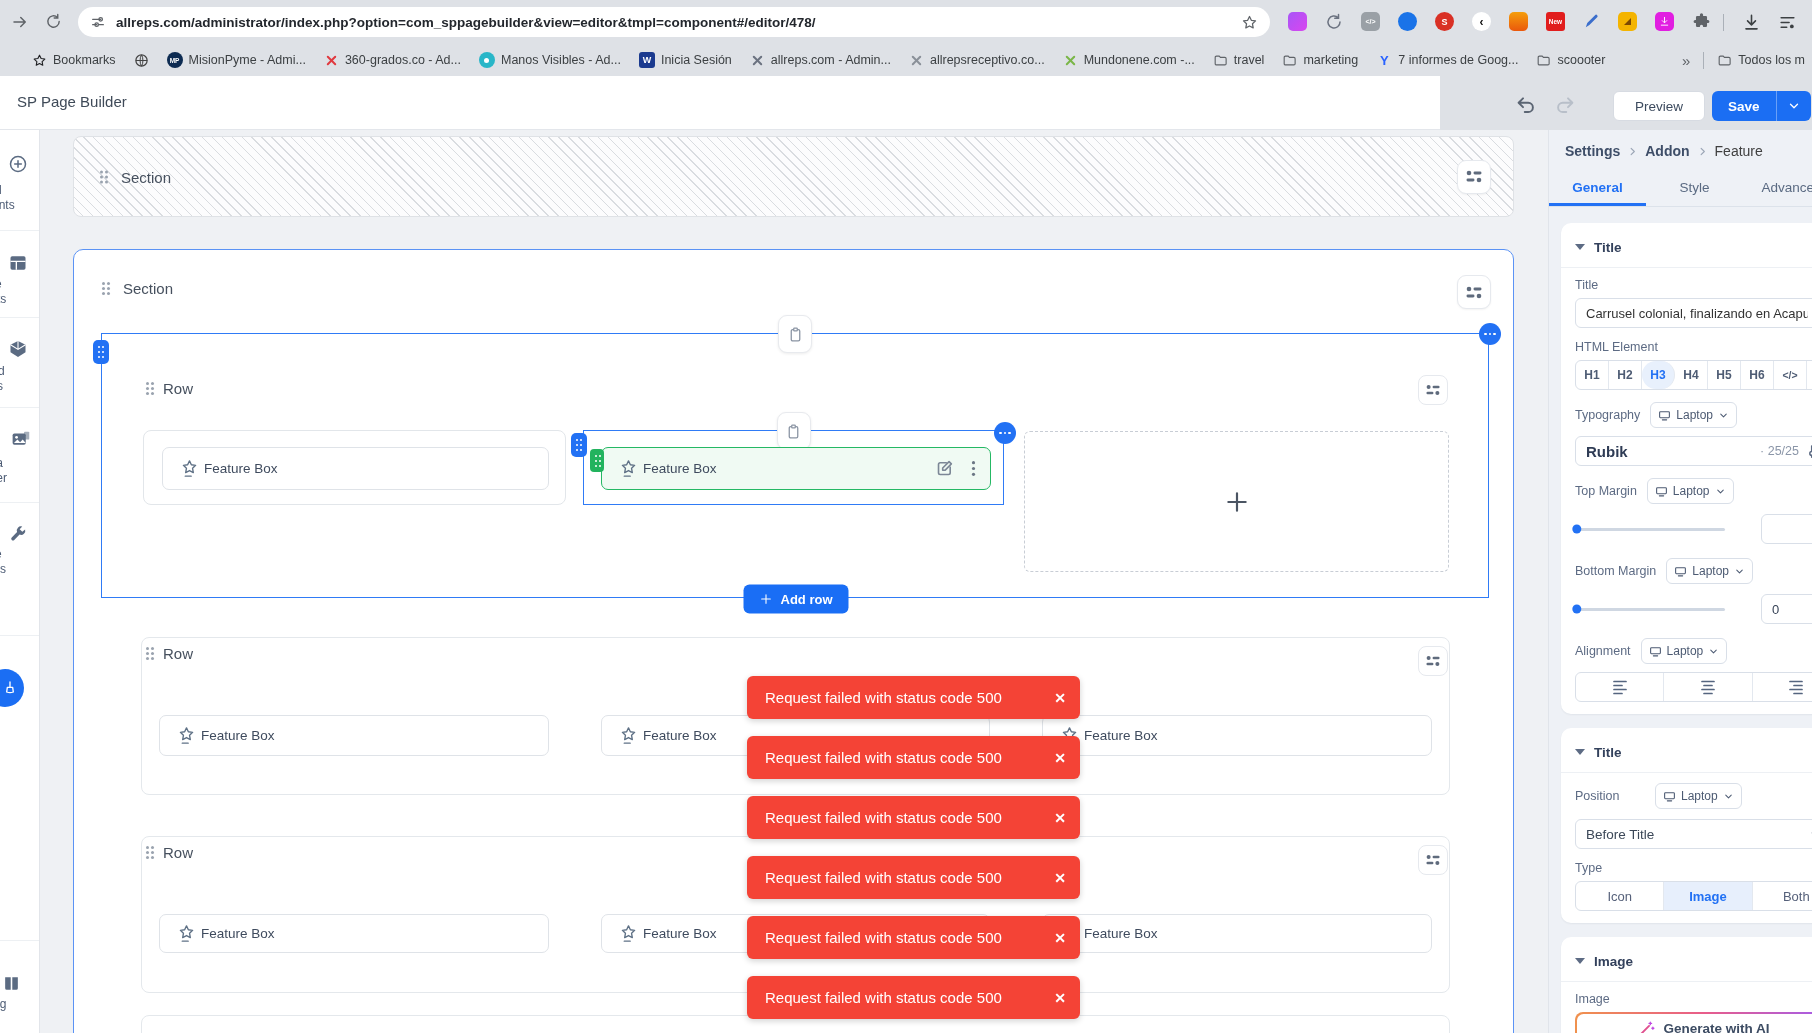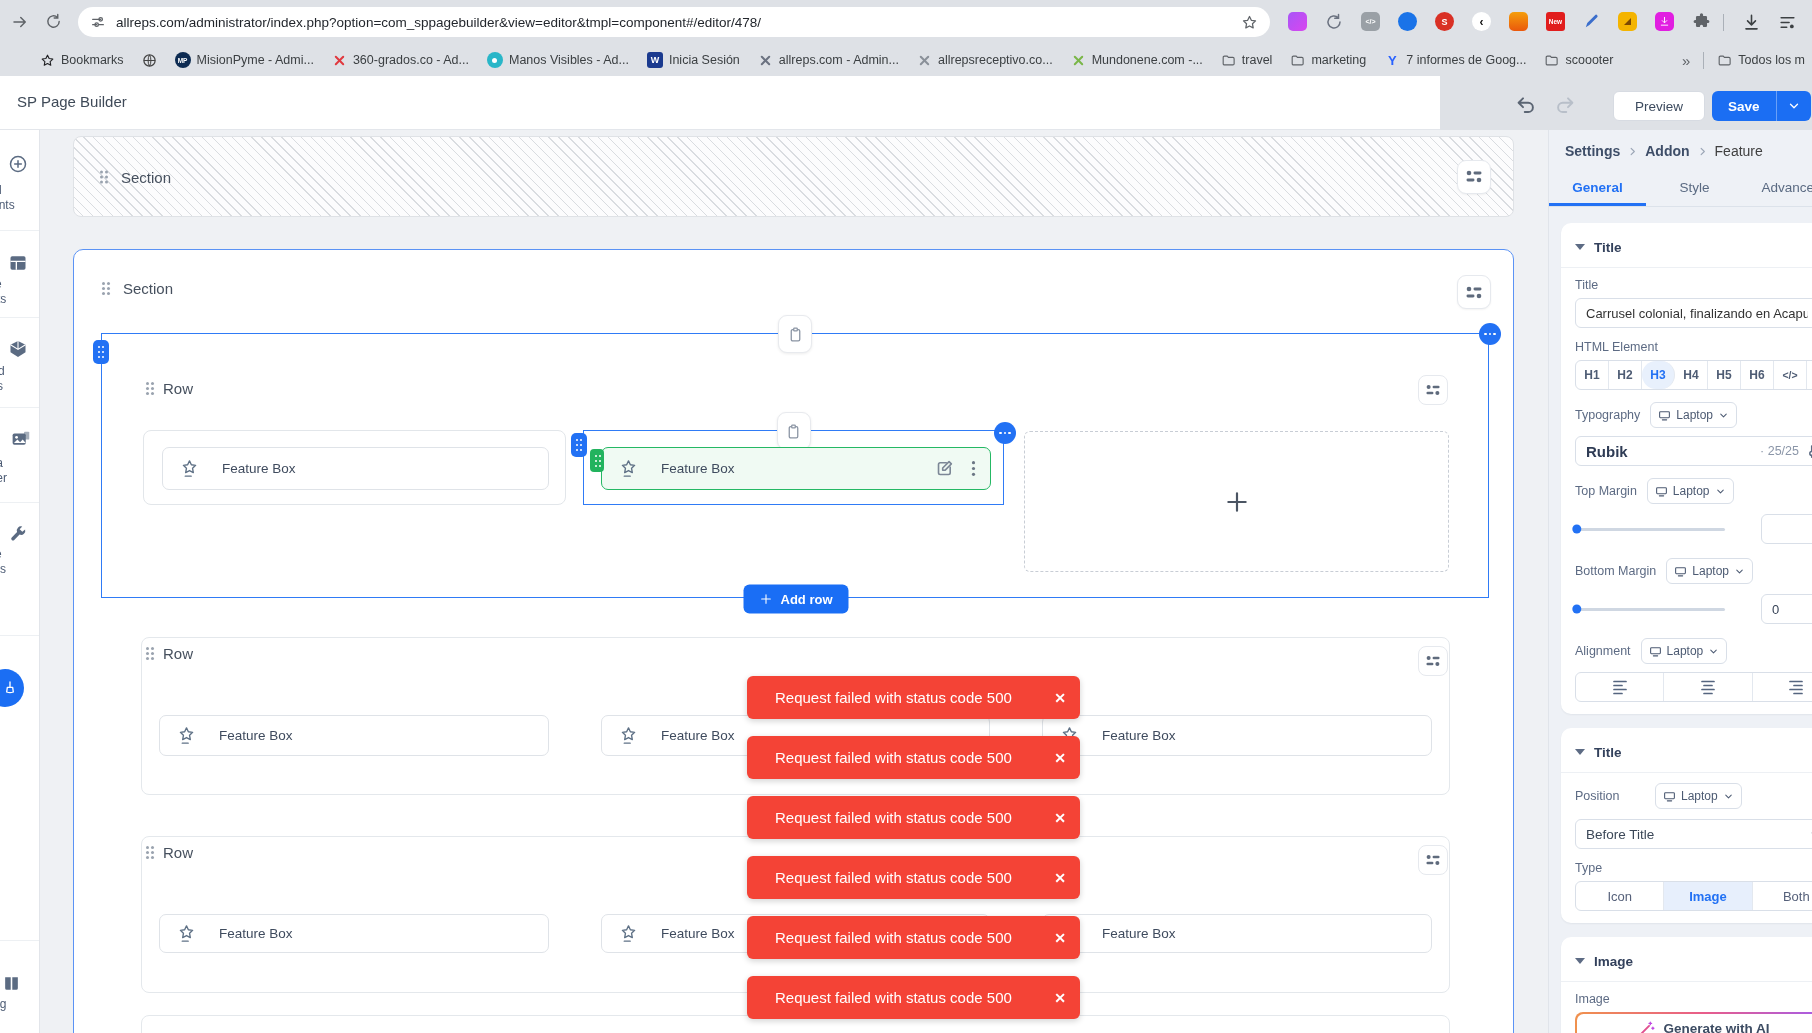--- a/index.html
+++ b/index.html
@@ -3,29 +3,29 @@
 <meta charset="utf-8">
 <style>
   html,body{margin:0;padding:0;background:#cfd2d6;}
   #app{position:relative;width:1812px;height:1033px;overflow:hidden;background:#dee1e6;
        font-family:"Liberation Sans",sans-serif;-webkit-font-smoothing:antialiased;}
   .ic{display:block;}
   
   #toolbar{position:absolute;left:0;top:0;width:1812px;height:44px;background:#dee1e6;}
   .navic{position:absolute;top:13px;color:#5f6368;}
   #addr{position:absolute;left:78px;top:7px;width:1192px;height:30px;background:#fff;border-radius:15px;
-        display:flex;align-items:center;padding:0 12px;box-sizing:border-box;}
+        display:flex;align-items:center;padding:0 12px;box-sizing:border-box;font-weight:bold;}
   #addr .url{font-size:13.5px;color:#23272d;margin-left:10px;flex:1;white-space:nowrap;overflow:hidden;}
   #exts{position:absolute;left:1288px;top:12px;display:flex;gap:18px;align-items:center;}
   .ext{width:19px;height:19px;border-radius:5px;display:flex;align-items:center;justify-content:center;
        font-size:7px;font-weight:bold;color:#fff;box-sizing:border-box;}
   .vdiv{position:absolute;width:1px;background:#aab0b8;}
   
   #bkbar{position:absolute;top:44px;left:0;width:1812px;height:32px;background:#dee1e6;
-         display:flex;align-items:center;gap:18px;padding-left:40px;box-sizing:border-box;overflow:hidden;}
+         display:flex;align-items:center;gap:18px;padding-left:32px;box-sizing:border-box;overflow:hidden;}
   .bm{display:flex;align-items:center;gap:6px;font-size:12.5px;color:#3c4043;white-space:nowrap;flex:0 0 auto;}
   .favb{width:16px;height:16px;border-radius:3px;display:flex;align-items:center;justify-content:center;
         font-weight:bold;color:#fff;box-sizing:border-box;}
   #bkright{position:absolute;left:1682px;top:44px;height:32px;display:flex;align-items:center;gap:13px;}
   
   #sph{position:absolute;top:76px;left:0;width:1440px;height:54px;background:#fff;border-bottom:1px solid #e3e6eb;box-sizing:border-box;}
   #sph .apptitle{position:absolute;left:17px;top:17px;font-size:15px;color:#3f4a58;}
   .btn-outline{position:absolute;top:15px;height:30px;border:1px solid #d7dbe2;border-radius:6px;background:#fff;
                display:flex;align-items:center;justify-content:center;font-size:13.5px;color:#3c4a5e;box-sizing:border-box;}
   .btn-save{position:absolute;left:1712px;top:15px;height:30px;background:#1b6ef3;border-radius:6px;display:flex;align-items:center;color:#fff;}
@@ -60,31 +60,31 @@
             border:1px solid #e8eaee;border-radius:9px;box-shadow:0 1px 3px rgba(0,0,0,.08);
             display:flex;align-items:center;justify-content:center;box-sizing:border-box;}
   .bluedots{position:absolute;top:0;transform:translate(-50%,-50%);width:22px;height:22px;border-radius:50%;background:#2271f4;
             display:flex;align-items:center;justify-content:center;gap:2px;}
   .bluedots i{width:2.5px;height:2.5px;border-radius:50%;background:#fff;}
   .rowlabel{position:absolute;display:flex;align-items:center;gap:14px;font-size:15px;color:#46505e;}
   .setmini{position:absolute;width:30px;height:30px;background:#fff;border:1px solid #e6e9ee;border-radius:8px;
            display:flex;align-items:center;justify-content:center;box-sizing:border-box;}
   .colbox{position:absolute;border:1px solid #e2e6ea;border-radius:8px;background:#fff;box-sizing:border-box;}
   .coloutline{position:absolute;border:1px solid #2f7bf6;box-sizing:border-box;}
-  .fbox{position:absolute;display:flex;align-items:center;gap:24px;padding-left:18px;border:1px solid #dfe3e8;border-radius:7px;
+  .fbox{position:absolute;display:flex;align-items:center;gap:6px;padding-left:18px;border:1px solid #dfe3e8;border-radius:7px;
         background:#fff;font-size:13.5px;color:#3f4b5e;box-sizing:border-box;}
   .fbox.green{border-color:#25b864;background:#f0faf3;}
   .fbicons{margin-left:auto;display:flex;align-items:center;gap:17px;padding-right:14px;color:#7c8796;}
   .col3{position:absolute;border:1px dashed #c8cdd5;border-radius:6px;background:#fff;box-sizing:border-box;}
   .plus-center{position:absolute;left:50%;top:50%;transform:translate(-50%,-50%);color:#4b5563;}
   .addrow{position:absolute;transform:translate(-50%,-50%);height:29px;padding:0 16px;background:#1a6ef5;border-radius:6px;
           color:#fff;font-size:13px;font-weight:bold;display:flex;align-items:center;gap:8px;z-index:5;white-space:nowrap;}
   .rowcard{position:absolute;border:1px solid #e4e8ec;border-radius:8px;background:#fff;box-sizing:border-box;}
   .toast{position:absolute;left:707px;width:333px;height:43px;background:#f44336;border-radius:6px;color:#fff;
-         display:flex;align-items:center;padding:0 14px 0 28px;box-sizing:border-box;font-size:15px;z-index:40;
+         display:flex;align-items:center;padding:0 14px 0 18px;box-sizing:border-box;font-size:15px;z-index:40;
          box-shadow:0 2px 6px rgba(0,0,0,.18);}
   .toast .msg{flex:1;}
   .toast .tx{font-size:14px;font-weight:bold;margin-left:8px;}
   
   #panel{position:absolute;left:1548px;top:130px;width:292px;height:903px;background:#eef1f6;border-left:1px solid #e0e4ea;
          overflow:hidden;box-sizing:border-box;}
   .crumbs{display:flex;align-items:center;gap:7px;padding:13px 0 9px 16px;font-size:14px;}
   .crumb-strong{color:#3e4e68;font-weight:bold;}
   .crumb-muted{color:#404040;}
   .tabs{display:flex;border-bottom:1px solid #dce2ea;height:38px;}

